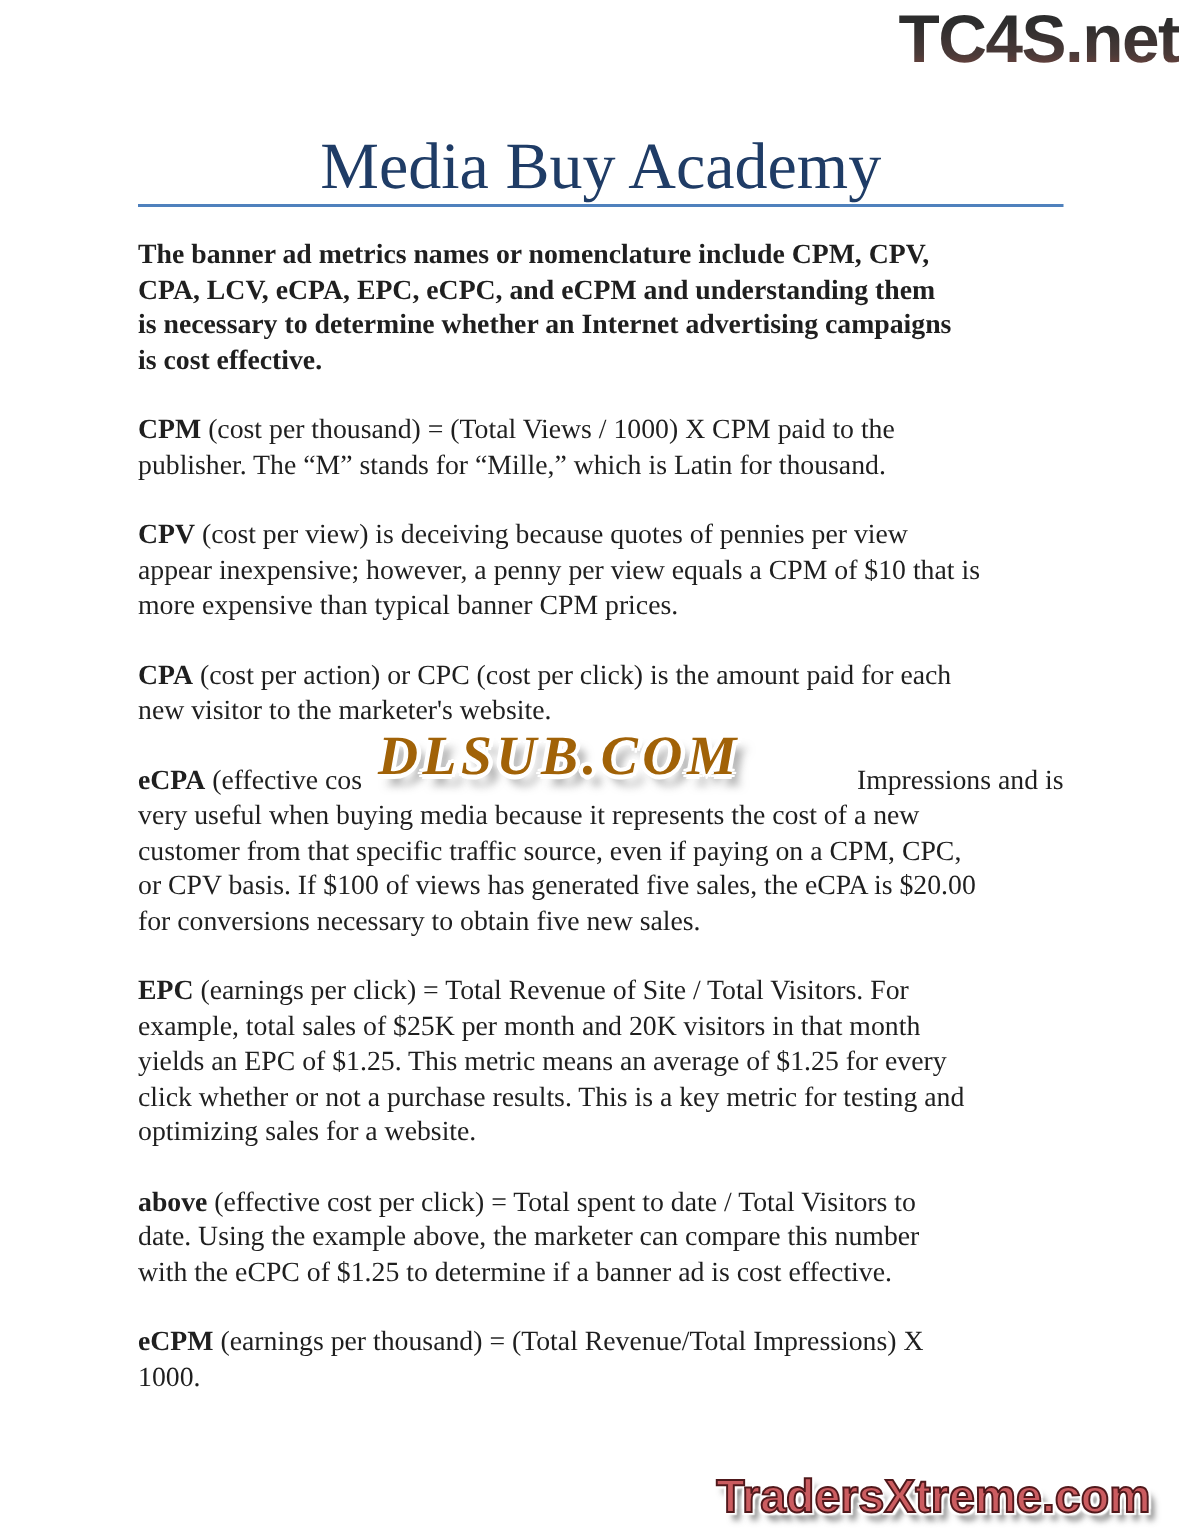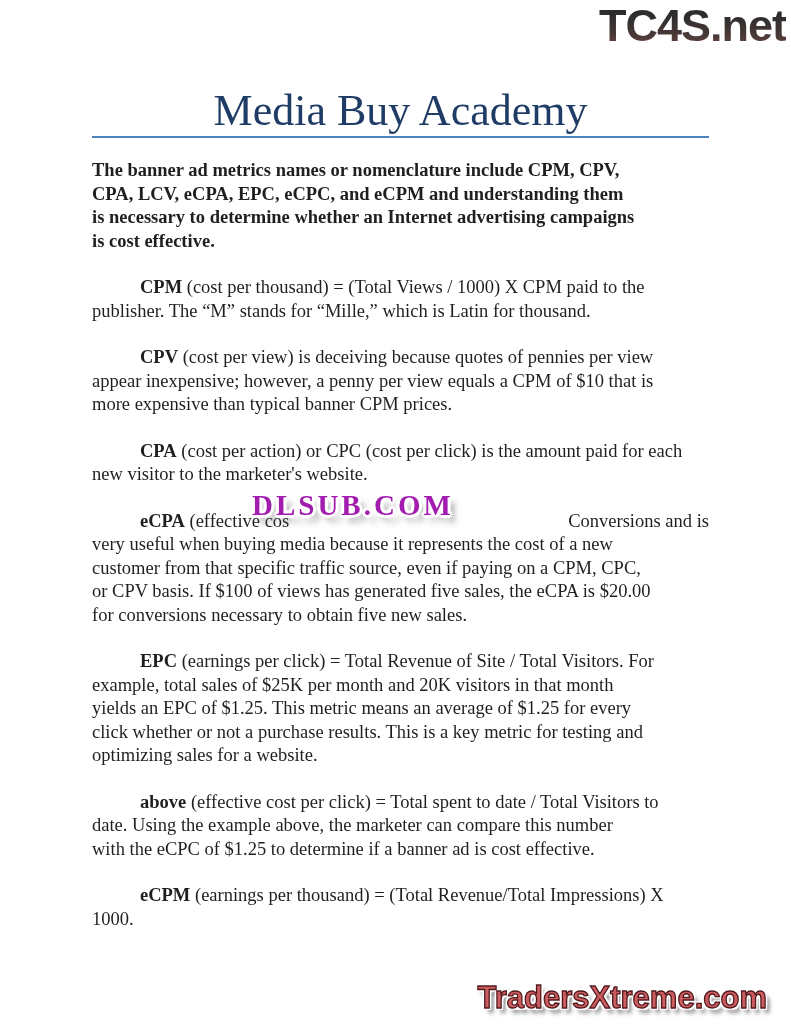--- a/index.html
+++ b/index.html
@@ -58,47 +58,48 @@
     font-size: 18.5px;
     line-height: 23.5px;
     white-space: pre;
   }
 
   .para {
     margin: 23px 0 0 0;
     font-size: 18.5px;
     line-height: 23.5px;
   }
-  .para strong { font-weight: bold; margin-left: 48px; }
+  .para strong { font-weight: bold; }
   .rest { white-space: pre; }
   .rest.block { display: block; }
 
   .ecpa-line1 {
     display: flex;
     justify-content: space-between;
     align-items: center;
   }
 
   
   .dlsub {
     position: absolute;
     top: 482px;
     left: 252px;
     font-family: "Liberation Serif", serif;
     font-weight: bold;
-    font-size: 29px;
+    font-size: 37px;
     line-height: 46px;
     letter-spacing: 3px;
-    color: #a21caf;
+    color: #a16207;
     text-shadow:
       -2px -2px 0 #ffffff, 2px -2px 0 #ffffff,
       -2px  2px 0 #ffffff, 2px  2px 0 #ffffff,
       -3px  0   0 #ffffff, 3px  0   0 #ffffff,
        0   -3px 0 #ffffff, 0    3px 0 #ffffff,
        6px  7px 6px rgba(110,110,110,0.65);
+    font-style: italic;
   }
 
   
   .traders {
     position: absolute;
     right: 24px;
     bottom: 8px;
     font-family: "Liberation Sans", sans-serif;
     font-weight: bold;
     font-size: 31px;
@@ -134,21 +135,21 @@
     <p class="para"><strong>CPV</strong><span class="rest"> (cost per view) is deceiving because quotes of pennies per view
 appear inexpensive; however, a penny per view equals a CPM of $10 that is
 more expensive than typical banner CPM prices.</span></p>
 
     <p class="para"><strong>CPA</strong><span class="rest"> (cost per action) or CPC (cost per click) is the amount paid for each
 new visitor to the marketer's website.</span></p>
 
     <div class="para">
       <div class="ecpa-line1">
         <span><strong>eCPA</strong><span class="rest"> (effective cos</span></span>
-        <span class="rest">Conversions and is</span>
+        <span class="rest">Impressions and is</span>
       </div>
       <span class="rest block">very useful when buying media because it represents the cost of a new
 customer from that specific traffic source, even if paying on a CPM, CPC,
 or CPV basis. If $100 of views has generated five sales, the eCPA is $20.00
 for conversions necessary to obtain five new sales.</span>
     </div>
 
     <p class="para"><strong>EPC</strong><span class="rest"> (earnings per click) = Total Revenue of Site / Total Visitors. For
 example, total sales of $25K per month and 20K visitors in that month
 yields an EPC of $1.25. This metric means an average of $1.25 for every

